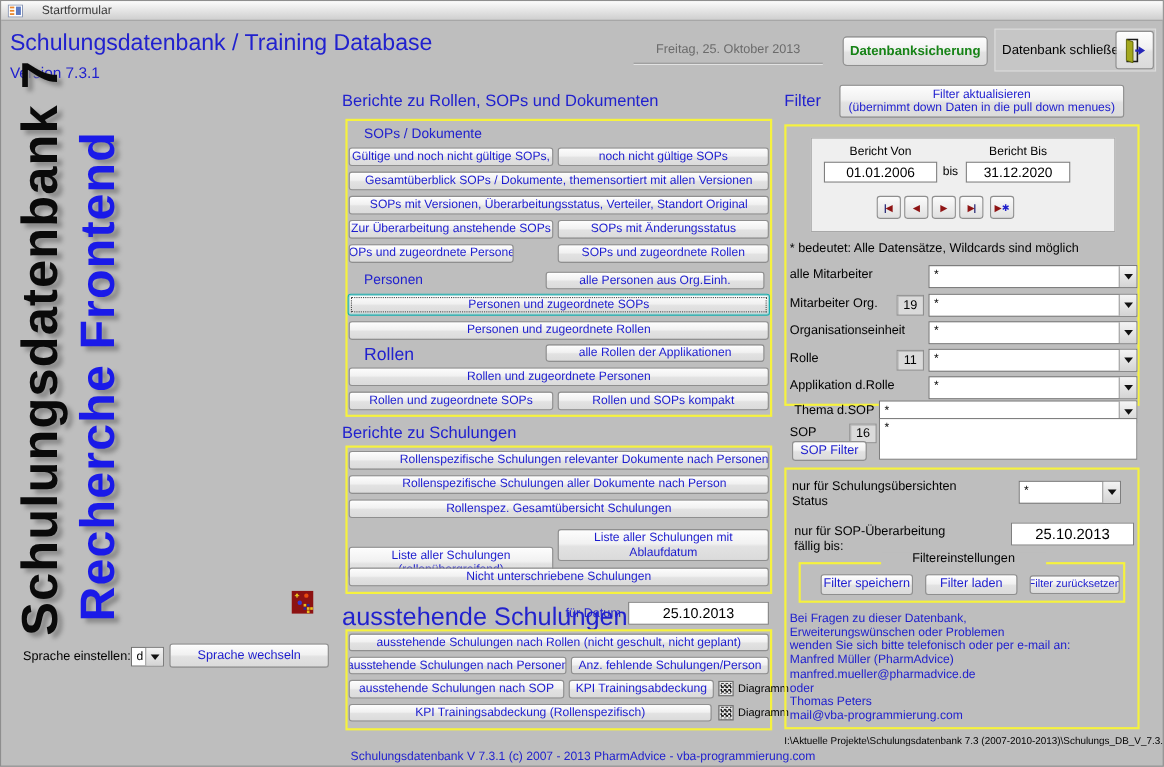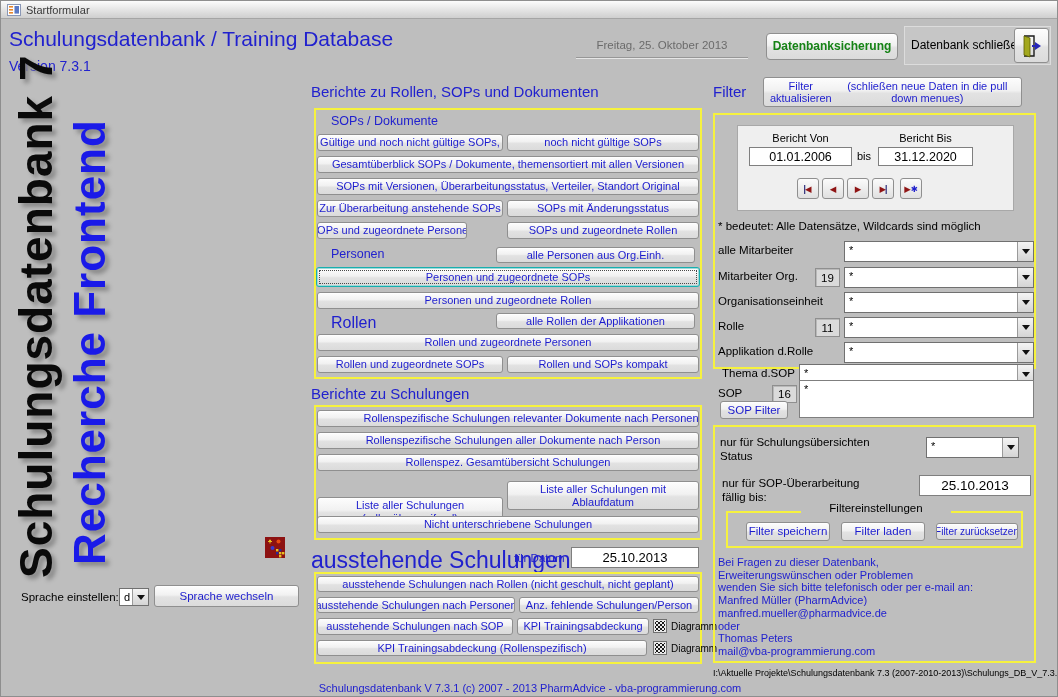--- a/index.html
+++ b/index.html
@@ -9,21 +9,21 @@
     background: #BEBEBE;
     font-family: "Liberation Sans", sans-serif;
     border: 1px solid #8E8E8E;
     overflow: hidden;
   }
   .abs { position: absolute; }
   .titlebar {
     position: absolute; left: 0; top: 0; width: 1058px; height: 18px;
     background: linear-gradient(180deg,#FCFCFC,#DCDCDC 70%,#CFCFCF);
     border-bottom: 1px solid #A5A5A5;
-    display: flex; align-items: center; gap: 5px; padding-left: 6px;
+    display: flex; align-items: center; gap: 17px; padding-left: 6px;
     font-size: 11px; color: #3A3A3A;
   }
   .h-blue { color: #2121CE; }
   .btn {
     position: absolute;
     background: linear-gradient(180deg,#FDFDFD 0%,#F1F1F1 45%,#E2E2E2 55%,#DBDBDB 100%);
     border: 1px solid #8F8F8F; border-radius: 3px;
     color: #1C1CCE; font-size: 11px; line-height: 1.12;
     display: flex; align-items: center; justify-content: center; text-align: center;
     white-space: nowrap; overflow: hidden; padding: 0 2px;
@@ -181,23 +181,23 @@
 <div class="btn" style="left:516px;top:617px;width:132px;height:17px;">KPI Trainingsabdeckung</div>
 <div class="checker" style="left:652px;top:618px;"></div>
 <div class="lbl" style="left:670px;top:620px;font-size:10px;">Diagramm</div>
 <div class="btn" style="left:316px;top:639px;width:330px;height:16px;">KPI Trainingsabdeckung (Rollenspezifisch)</div>
 <div class="checker" style="left:652px;top:640px;"></div>
 <div class="lbl" style="left:670px;top:642px;font-size:10px;">Diagramm</div>
 
 <div class="abs" style="left:279px;top:681px;width:500px;text-align:center;font-size:11px;color:#2121CE;">Schulungsdatenbank V 7.3.1  (c) 2007 - 2013 PharmAdvice - vba-programmierung.com</div>
 
 <div class="abs h-blue" style="left:712px;top:82px;font-size:15px;">Filter</div>
-<div class="btn wrap" style="left:762px;top:76px;width:259px;height:30px;flex-direction:row;">
+<div class="btn wrap" style="left:762px;top:76px;width:259px;height:30px;flex-direction:column;">
   <span>Filter aktualisieren</span>
-  <span>(schließen neue Daten in die pull down menues)</span>
+  <span>(übernimmt down Daten in die pull down menues)</span>
 </div>
 
 <div class="ybox" style="left:712px;top:112px;width:323px;height:256px;"></div>
 
 <div class="grpbox" style="left:736px;top:124px;width:277px;height:86px;"></div>
 <div class="lbl" style="left:748px;top:131px;width:103px;text-align:center;font-size:11px;">Bericht Von</div>
 <div class="lbl" style="left:877px;top:131px;width:95px;text-align:center;font-size:11px;">Bericht Bis</div>
 <div class="tbox" style="left:748px;top:146px;width:103px;height:19px;">01.01.2006</div>
 <div class="lbl" style="left:856px;top:149px;font-size:11px;">bis</div>
 <div class="tbox" style="left:877px;top:146px;width:95px;height:19px;">31.12.2020</div>

